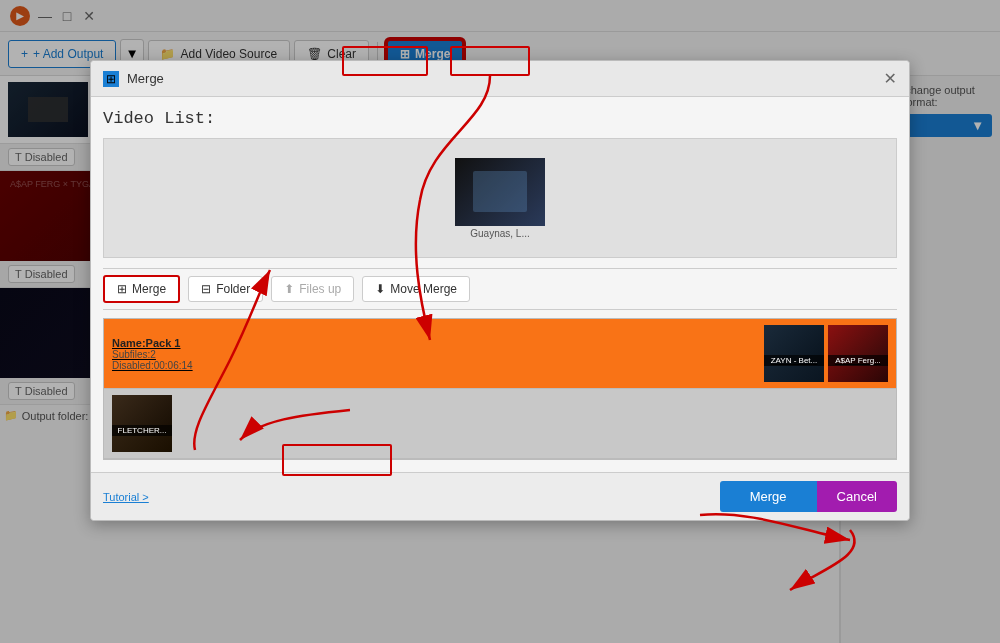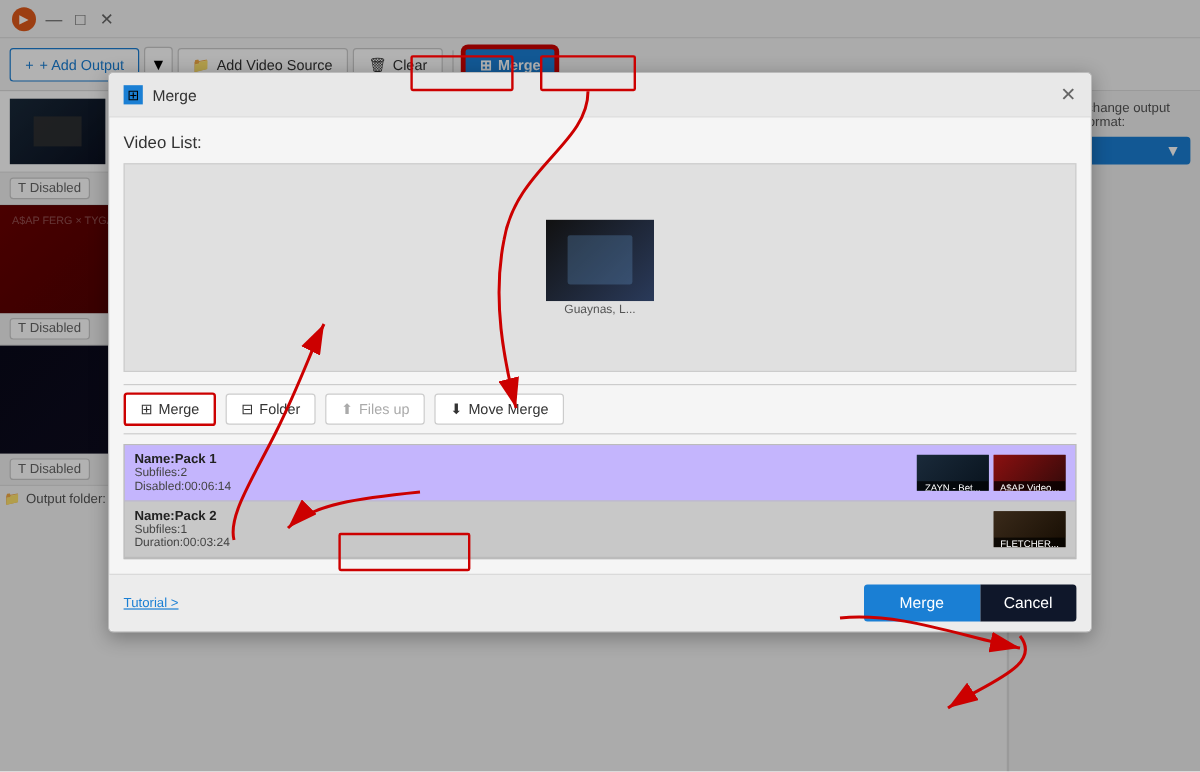--- a/index.html
+++ b/index.html
@@ -178,26 +178,26 @@
       align-items: center;
       gap: 8px;
       border-bottom: 1px solid #ccc;
       border-radius: 4px 4px 0 0;
     }
     .dialog-title-icon { width: 16px; height: 16px; background: #1a7fd4; display: flex; align-items: center; justify-content: center; }
     .dialog-title-text { font-size: 13px; color: #333; flex: 1; }
     .dialog-close { cursor: pointer; color: #666; font-size: 16px; }
 
     .dialog-content { padding: 12px; }
-    .video-list-label { font-size: 14px; color: #333; margin-bottom: 10px; }
+    .video-list-label { font-size: 17px; color: #333; margin-bottom: 10px; font-family: Liberation Mono, monospace; }
 
     
     .preview-area {
       background: #e0e0e0;
-      height: 174px;
+      height: 120px;
       display: flex;
       align-items: center;
       justify-content: center;
       margin-bottom: 10px;
       border: 1px solid #ccc;
     }
     .preview-thumb {
       width: 90px;
       height: 68px;
       background: #222;
@@ -258,29 +258,29 @@
     
     .pack-list { background: #c8c8c8; border: 1px solid #bbb; }
     .pack-item {
       background: #c8c8c8;
       padding: 6px 8px;
       border-bottom: 1px solid #bbb;
       display: flex;
       align-items: center;
       gap: 8px;
     }
-    .pack-item.selected { background: #c4b5fd; }
+    .pack-item.selected { background: #f97316; text-decoration: underline; }
     .pack-info { flex: 1; }
     .pack-name { font-size: 11px; color: #222; font-weight: bold; }
     .pack-subs { font-size: 10px; color: #444; }
     .pack-duration { font-size: 10px; color: #444; }
     .pack-thumbs { display: flex; gap: 4px; }
     .pack-thumb {
       width: 60px;
-      height: 30px;
+      height: 57px;
       background: #333;
       position: relative;
       overflow: hidden;
       display: flex;
       flex-direction: column;
       align-items: center;
     }
     .pack-thumb-label {
       font-size: 8px;
       color: white;
@@ -312,21 +312,21 @@
       padding: 8px 30px;
       background: #1a7fd4;
       color: white;
       border: none;
       cursor: pointer;
       font-size: 13px;
       border-radius: 3px 0 0 3px;
     }
     .footer-cancel-btn {
       padding: 8px 20px;
-      background: #0f172a;
+      background: #a21caf;
       color: white;
       border: none;
       cursor: pointer;
       font-size: 13px;
       border-radius: 0 3px 3px 0;
     }
 
     
     .arrows-overlay {
       position: absolute;
@@ -514,31 +514,26 @@
             <div class="pack-subs">Subfiles:2</div>
             <div class="pack-duration">Disabled:00:06:14</div>
           </div>
           <div class="pack-thumbs">
             <div class="pack-thumb thumb-zayn-pack">
               <div style="width:100%;height:30px;background:linear-gradient(135deg,#1a2a3a,#0a1520);"></div>
               <div class="pack-thumb-label">ZAYN - Bet...</div>
             </div>
             <div class="pack-thumb thumb-asap-pack">
               <div style="width:100%;height:30px;background:linear-gradient(135deg,#8B1010,#3a0a0a);"></div>
-              <div class="pack-thumb-label">A$AP Video...</div>
+              <div class="pack-thumb-label">A$AP Ferg...</div>
             </div>
           </div>
         </div>
 
         <div class="pack-item">
-          <div class="pack-info">
-            <div class="pack-name">Name:Pack 2</div>
-            <div class="pack-subs">Subfiles:1</div>
-            <div class="pack-duration">Duration:00:03:24</div>
-          </div>
           <div class="pack-thumbs">
             <div class="pack-thumb thumb-fletcher">
               <div style="width:100%;height:30px;background:linear-gradient(135deg,#3a2a1a,#1a1005);"></div>
               <div class="pack-thumb-label">FLETCHER...</div>
             </div>
           </div>
         </div>
       </div>
     </div>
 

